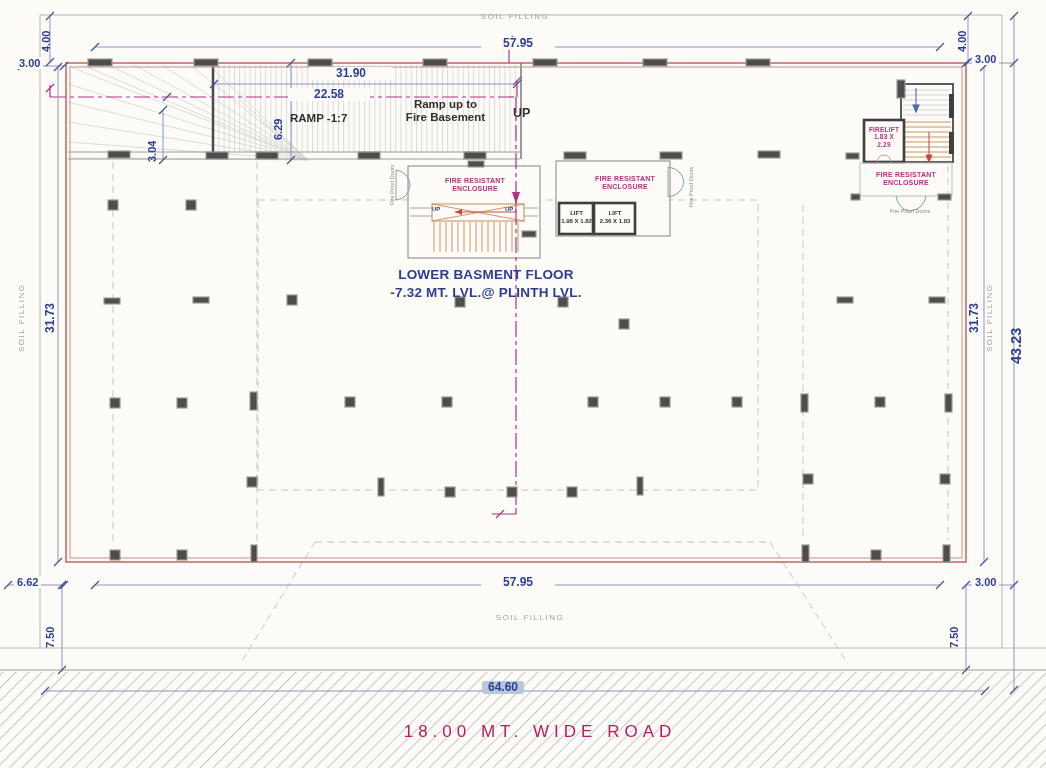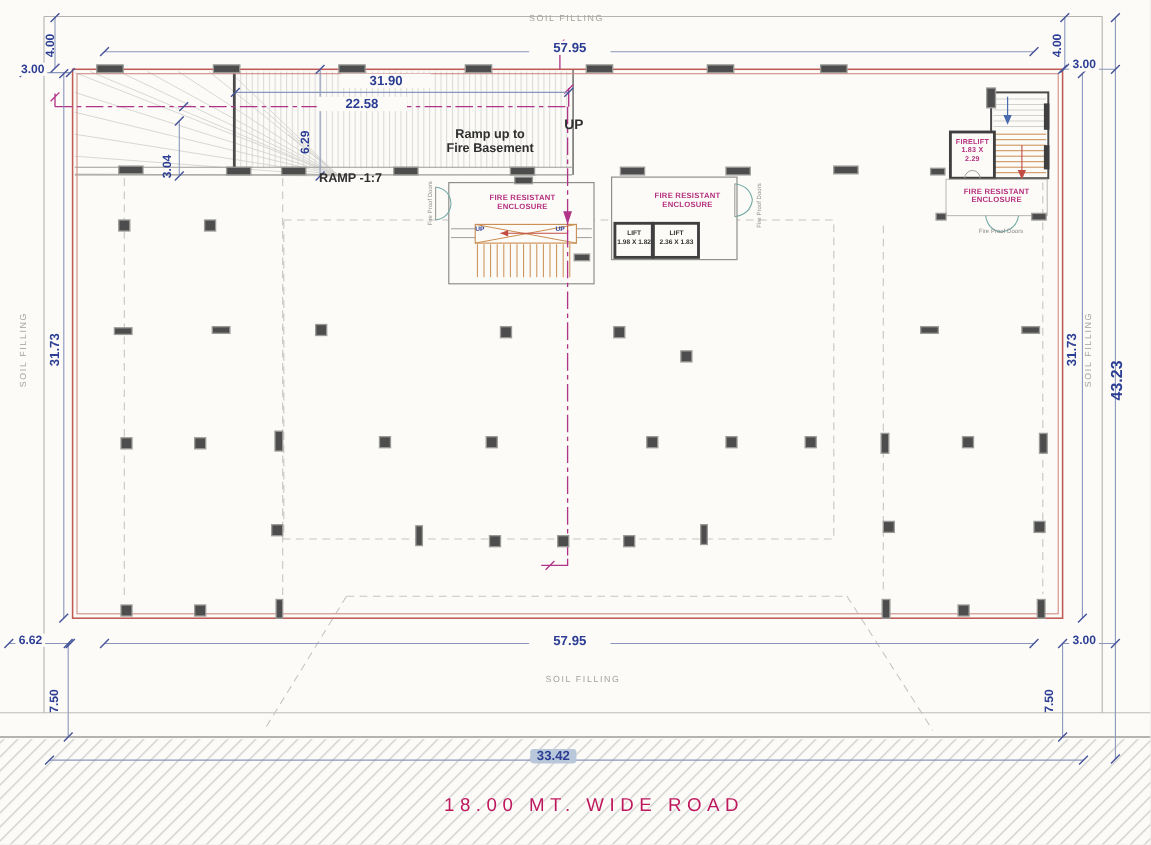--- a/index.html
+++ b/index.html
@@ -281,22 +281,22 @@
   <div class="lbl dimS rot" style="left:40px;top:52px;">4.00</div>
   <div class="lbl dimS rot" style="left:956px;top:52px;">4.00</div>
   <div class="lbl dimS bg" style="left:16px;top:57px;">3.00</div>
   <div class="lbl dimS bg" style="left:972px;top:53px;">3.00</div>
 
   <div class="lbl dim bg ctr" style="left:310px;top:67px;width:76px;">31.90</div>
   <div class="lbl dim bg ctr" style="left:288px;top:88px;width:76px;">22.58</div>
   <div class="lbl dimS rot" style="left:272px;top:140px;">6.29</div>
   <div class="lbl dimS rot" style="left:146px;top:162px;">3.04</div>
 
-  <div class="lbl dark" style="left:290px;top:112px;margin-top:44px;">RAMP -1:7</div>
-  <div class="lbl ctr" style="left:388px;top:98px;width:115px;margin-top:18px;">
+  <div class="lbl dark" style="left:290px;top:112px;">RAMP -1:7</div>
+  <div class="lbl ctr" style="left:388px;top:98px;width:115px;">
     <div class="dark">Ramp up to</div>
     <div class="dark">Fire Basement</div>
   </div>
   <div class="lbl dark" style="left:513px;top:106px;font-size:12.5px;">UP</div>
 
   <div class="lbl fire ctr" style="left:430px;top:177px;width:90px;">
     <div>FIRE RESISTANT</div>
     <div>ENCLOSURE</div>
   </div>
   <div class="lbl upS" style="left:432px;top:206px;">UP</div>
@@ -321,30 +321,34 @@
     <div>FIRELIFT</div>
     <div>1.83 X</div>
     <div>2.29</div>
   </div>
   <div class="lbl fire ctr" style="left:862px;top:171px;width:88px;">
     <div>FIRE RESISTANT</div>
     <div>ENCLOSURE</div>
   </div>
   <div class="lbl tiny ctr" style="left:878px;top:208px;width:64px;">Fire Proof Doors</div>
 
+  <div class="lbl ctr" style="left:360px;top:266px;width:252px;">
+    <div class="title">LOWER BASMENT FLOOR</div>
+    <div class="title">-7.32 MT. LVL.@ PLINTH LVL.</div>
+  </div>
 
   <div class="lbl dim rot bg" style="left:44px;top:336px;">31.73</div>
   <div class="lbl dim rot bg" style="left:968px;top:336px;">31.73</div>
   <div class="lbl gray rot" style="left:18px;top:352px;">SOIL FILLING</div>
   <div class="lbl gray rot" style="left:986px;top:352px;">SOIL FILLING</div>
   <div class="lbl dim rot big43" style="left:1008px;top:364px;">43.23</div>
 
   <div class="lbl dim bg ctr" style="left:481px;top:576px;width:68px;">57.95</div>
   <div class="lbl dimS bg" style="left:14px;top:576px;">6.62</div>
   <div class="lbl dimS bg" style="left:972px;top:576px;">3.00</div>
   <div class="lbl dimS rot" style="left:44px;top:648px;">7.50</div>
   <div class="lbl dimS rot" style="left:948px;top:648px;">7.50</div>
   <div class="lbl gray ctr" style="left:470px;top:614px;width:120px;">SOIL FILLING</div>
 
-  <div class="lbl dim hl ctr" style="left:482px;top:681px;">33.42</div>
+  <div class="lbl dim hl ctr" style="left:482px;top:681px;">64.60</div>
   <div class="lbl road ctr" style="left:320px;top:722px;width:440px;">18.00 MT. WIDE ROAD</div>
 
 </div>
 
 </body></html>

